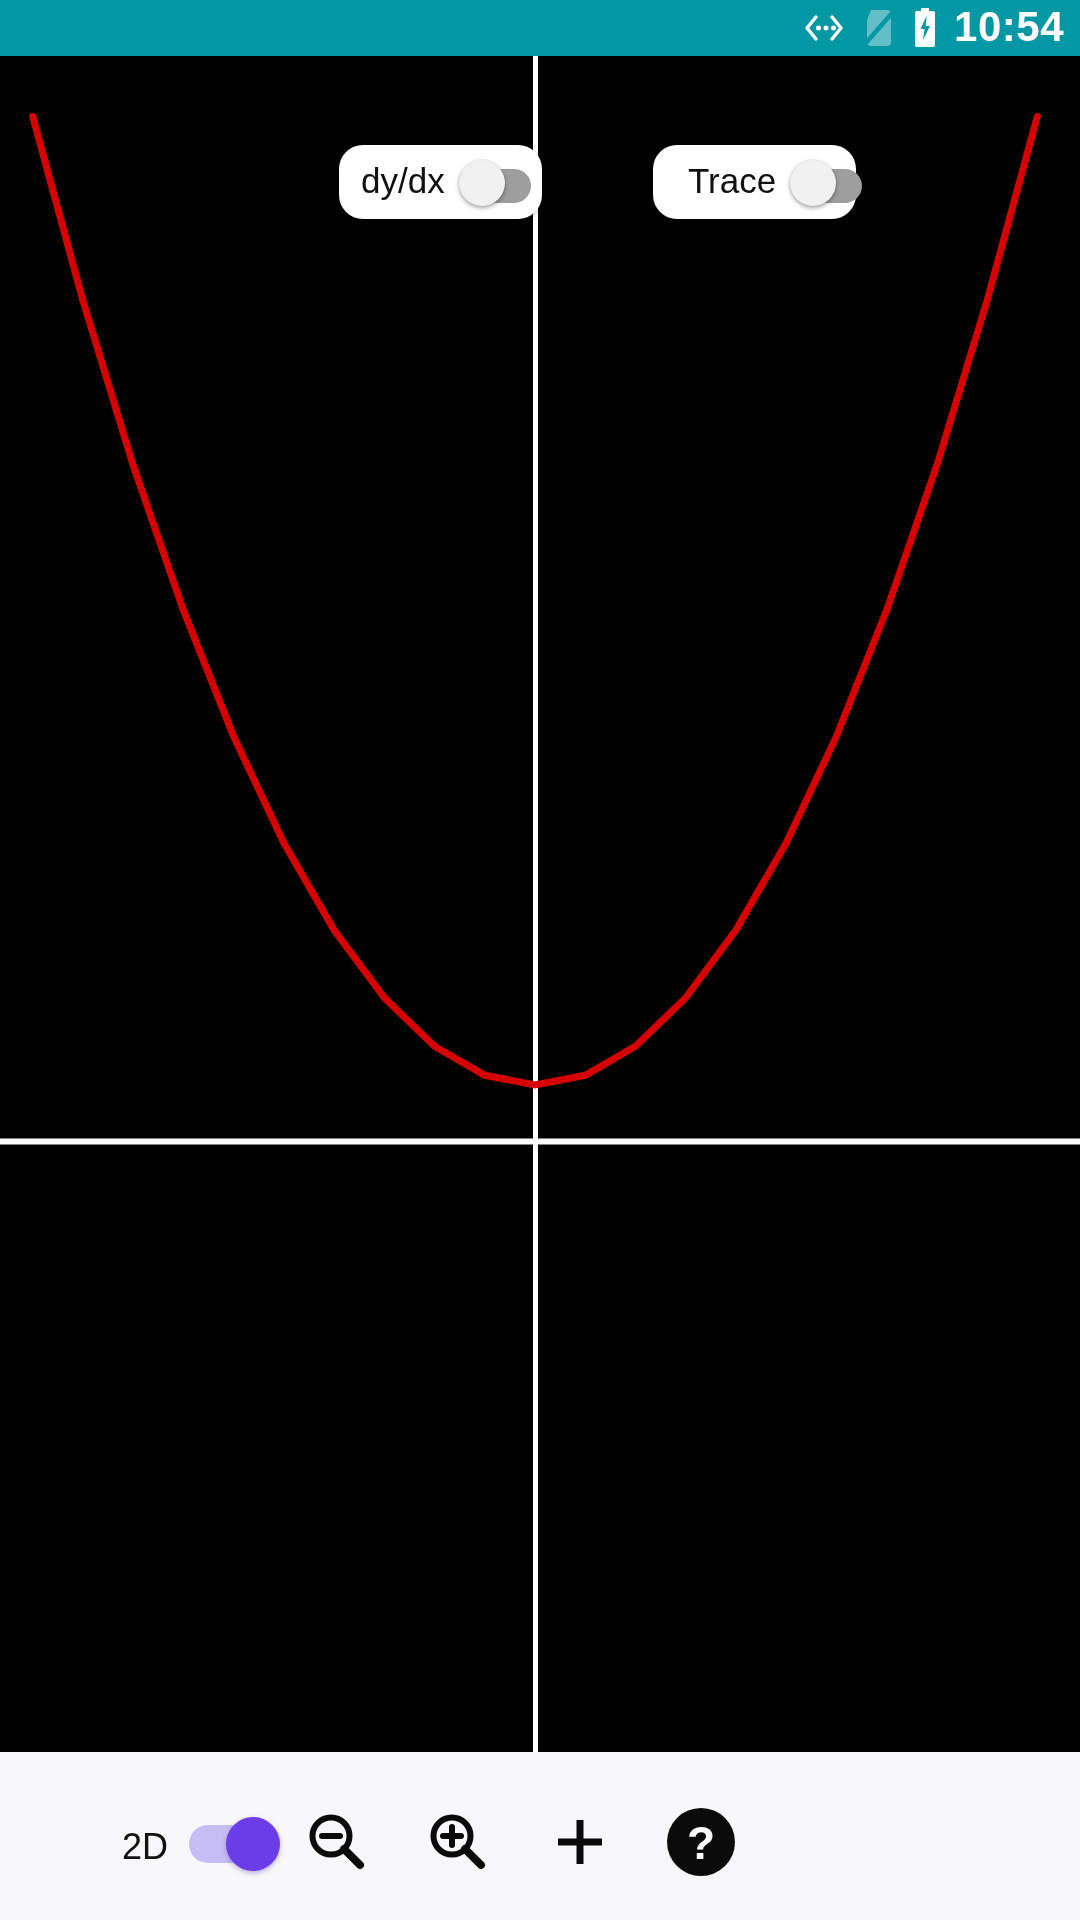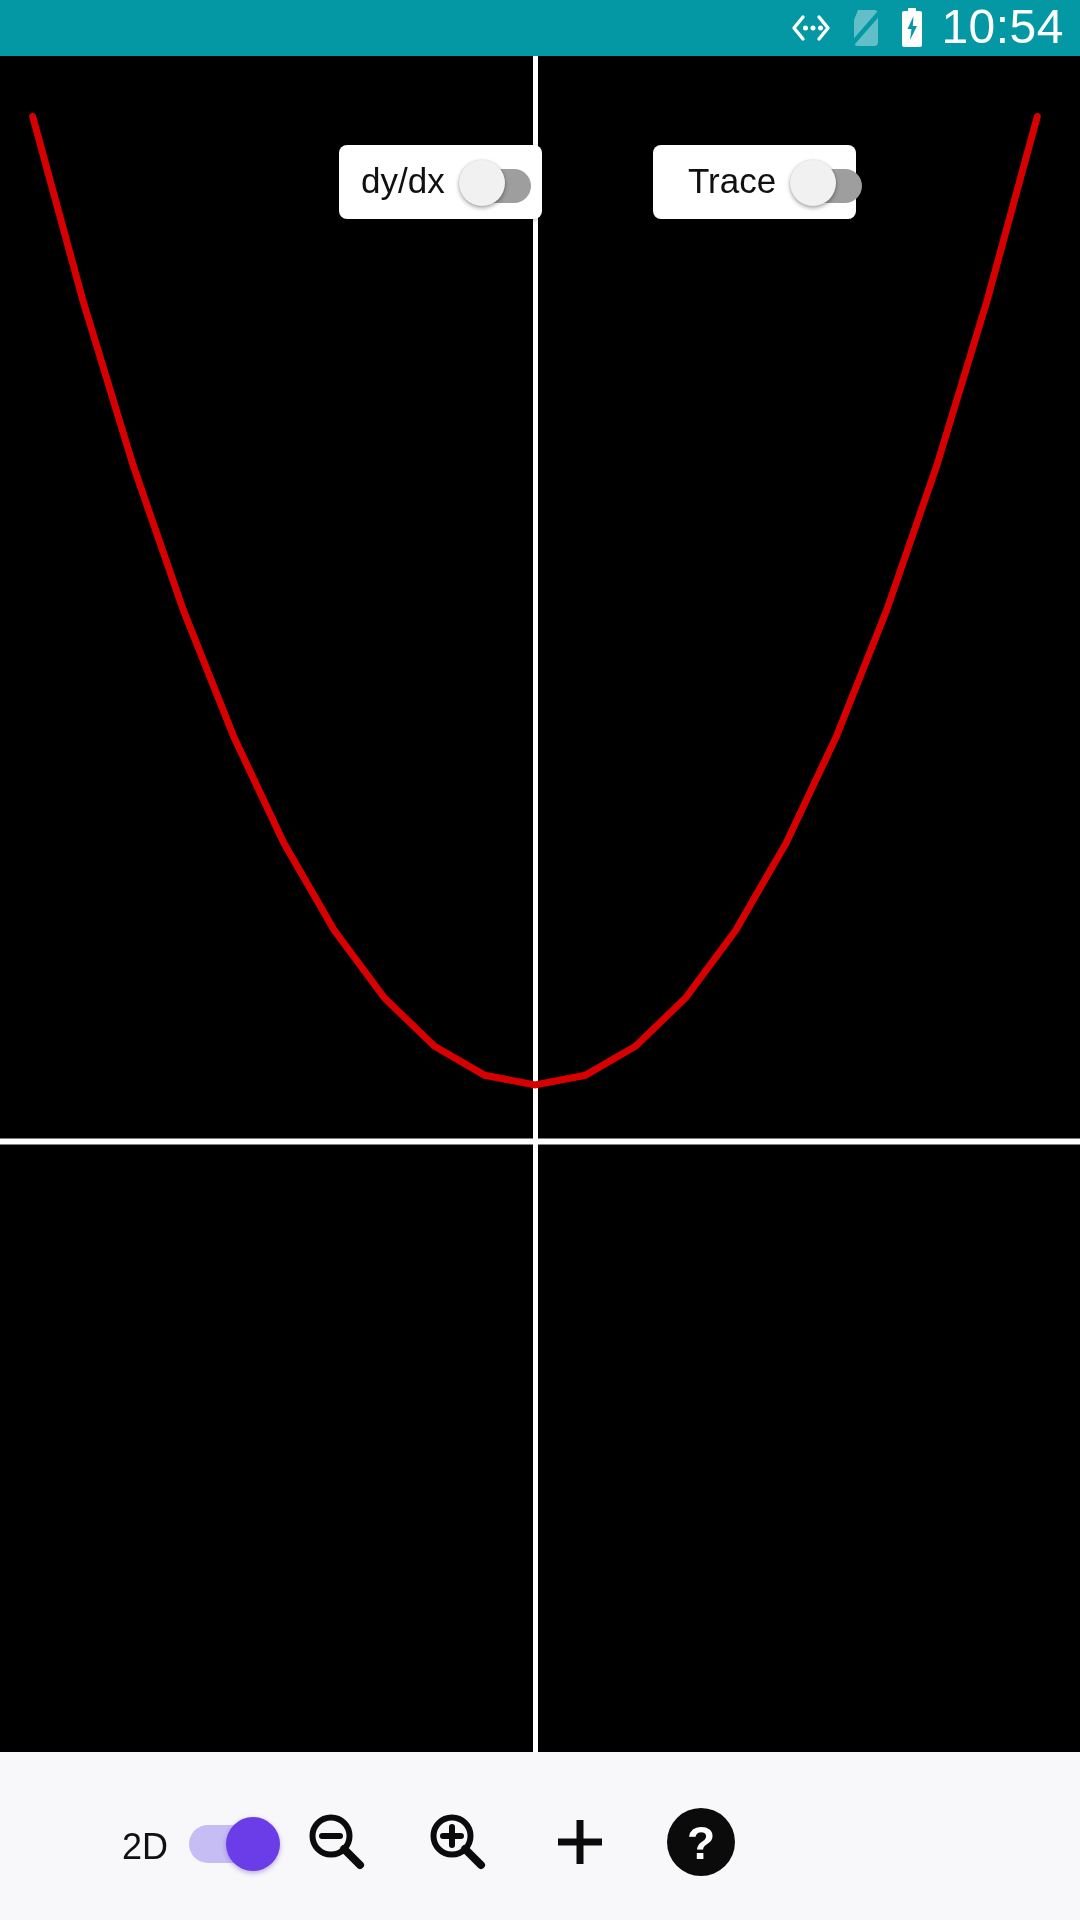--- a/index.html
+++ b/index.html
@@ -33,22 +33,22 @@
     padding-right: 16px;
   }
   .sb-icon {
     display: flex;
     align-items: center;
     justify-content: center;
     margin-right: 16px;
   }
   #status-clock {
     color: #ffffff;
-    font-size: 48px;
-    font-weight: 400;
+    font-size: 42px;
+    font-weight: 700;
     letter-spacing: 0.5px;
     line-height: 1;
     padding-bottom: 2px;
   }
 
   
   #graph-area {
     position: absolute;
     left: 0; top: 56px;
     width: 1080px;
@@ -62,21 +62,21 @@
     width: 1080px;
     height: 1696px;
     display: block;
   }
 
   
   .toggle-card {
     position: absolute;
     height: 74px;
     background: #FFFFFF;
-    border-radius: 8px;
+    border-radius: 24px;
     display: flex;
     align-items: center;
     box-sizing: border-box;
     padding: 0 6px 0 22px;
     box-shadow: 0 1px 4px rgba(0,0,0,0.25);
   }
   .toggle-card-label {
     color: #101010;
     font-size: 35px;
     font-weight: 400;

